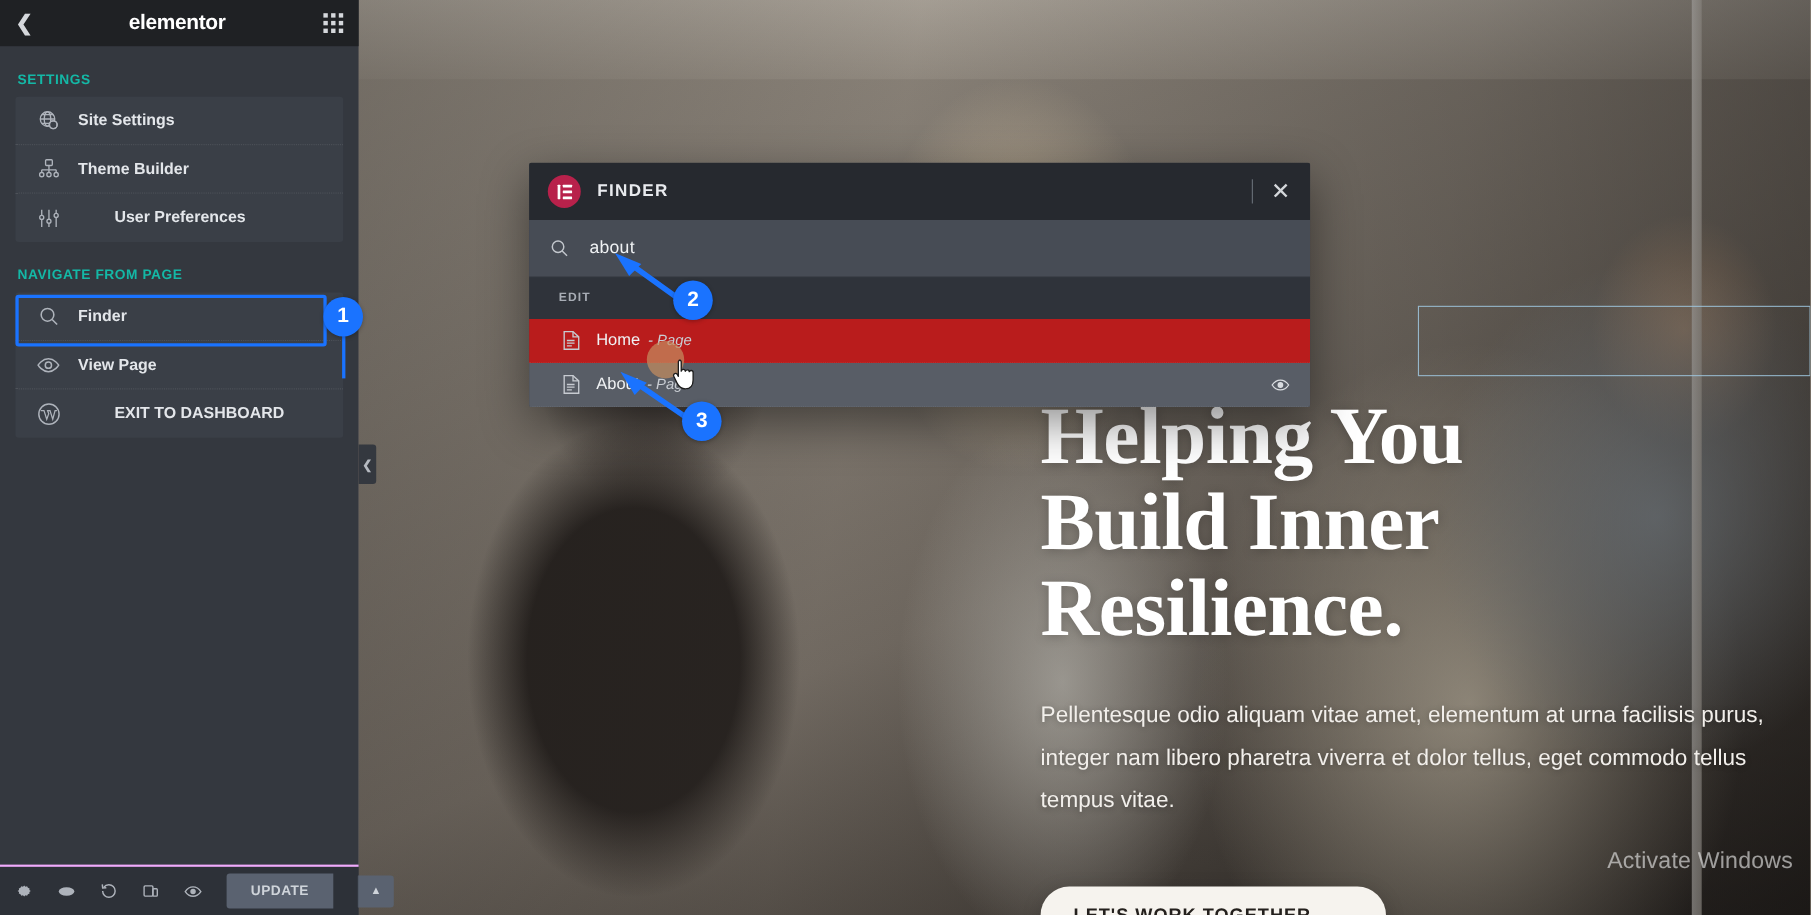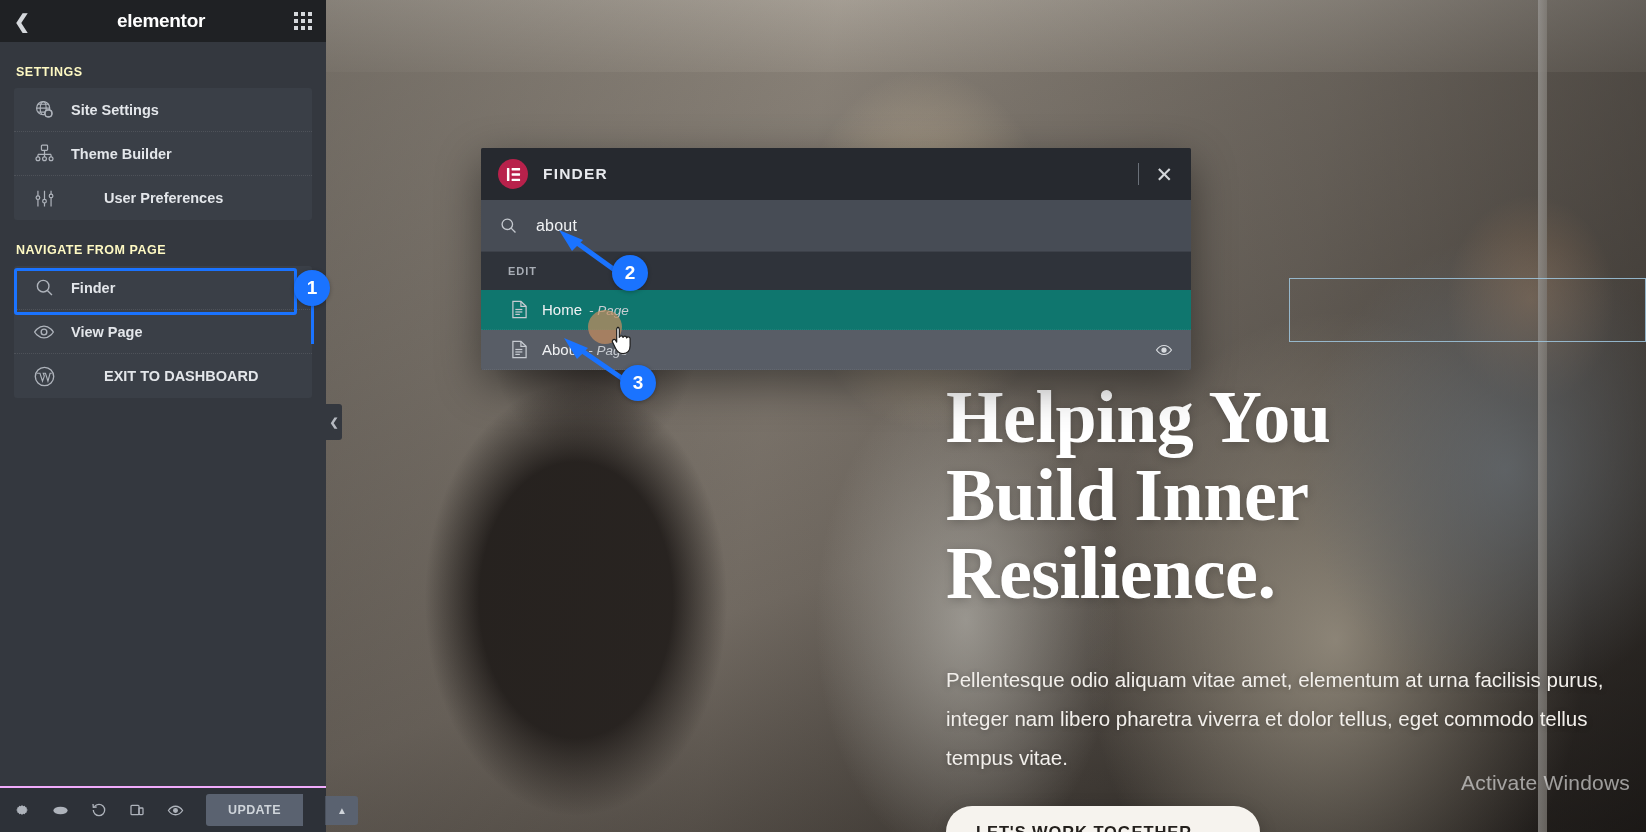--- a/index.html
+++ b/index.html
@@ -46,31 +46,31 @@
     opacity: .55;
   }
 
   
   .section-outline {
     position: absolute; left: 963px; top: 278px; width: 357px; height: 64px;
     border: 1px solid rgba(160,200,225,.85);
     pointer-events: none;
   }
 
-  .hero-text { position: absolute; left: 620px; top: 378px; width: 660px; }
+  .hero-text { position: absolute; left: 620px; top: 358px; width: 660px; }
   .hero-h1 {
     font-family: "Liberation Serif", serif;
     font-weight: 700;
     font-size: 74px; line-height: 78px;
     color: #ffffff;
     letter-spacing: -0.5px;
     text-shadow: 0 2px 10px rgba(0,0,0,.22);
   }
   .hero-p {
-    margin-top: 48px;
+    margin-top: 38px;
     font-size: 20.5px; line-height: 39px;
     color: #f2efeb;
     font-weight: 400;
     text-shadow: 0 1px 6px rgba(0,0,0,.3);
   }
   .hero-btn {
     position: absolute; left: 620px; top: 806px;
     background: #f6f3ee; color: #24201d;
     border-radius: 30px;
     padding: 16px 30px;
@@ -110,21 +110,21 @@
     flex: 1; text-align: center;
     color: #ffffff; font-size: 19px; font-weight: 700;
     letter-spacing: -0.3px;
     margin-left: -8px;
   }
   .sb-grid { cursor: pointer; display: grid; grid-template-columns: repeat(3, 4px); gap: 3px; }
   .sb-grid i { width: 4px; height: 4px; background: #d5d8dc; display: block; }
 
   .sb-body { flex: 1; padding: 0 14px; overflow: hidden; }
   .sb-section-label {
-    color: #fef9c3; font-size: 12.5px; font-weight: 700;
+    color: #14b8a6; font-size: 12.5px; font-weight: 700;
     letter-spacing: .5px;
     margin: 23px 0 9px 2px;
   }
   .sb-group { background: #3a3f47; border-radius: 3px; overflow: hidden; }
   .sb-item {
     display: flex; align-items: center; gap: 15px;
     height: 44px; padding: 0 18px;
     color: #e3e6ea; font-size: 14.5px; font-weight: 700;
     border-bottom: 1px dotted rgba(255,255,255,.10);
     cursor: pointer;
@@ -221,21 +221,21 @@
     padding: 0 27px;
     color: #a8adb5; font-size: 11px; font-weight: 700; letter-spacing: 1px;
   }
   .fm-row {
     height: 40px;
     display: flex; align-items: center;
     padding: 0 18px 0 27px;
     cursor: pointer;
     border-bottom: 1px dotted rgba(255,255,255,.07);
   }
-  .fm-row.alt { background: #0f766e; }
+  .fm-row.alt { background: #b91c1c; }
   .fm-row.hl  { background: #585d66; }
   .fm-row-ico { width: 22px; flex: 0 0 22px; display: flex; align-items: center; justify-content: center; color: #c7cbd1; }
   .fm-row-txt { margin-left: 12px; display: flex; align-items: baseline; gap: 7px; }
   .fm-row-name { color: #f0f2f4; font-size: 15px; font-weight: 400; }
   .fm-row-type { color: #c9cdd3; font-size: 13.5px; font-style: italic; }
   .fm-row-eye { margin-left: auto; color: #d9dce0; display: flex; }
 
   
   .cursor-blob {
     position: absolute; left: 588px; top: 310px;

